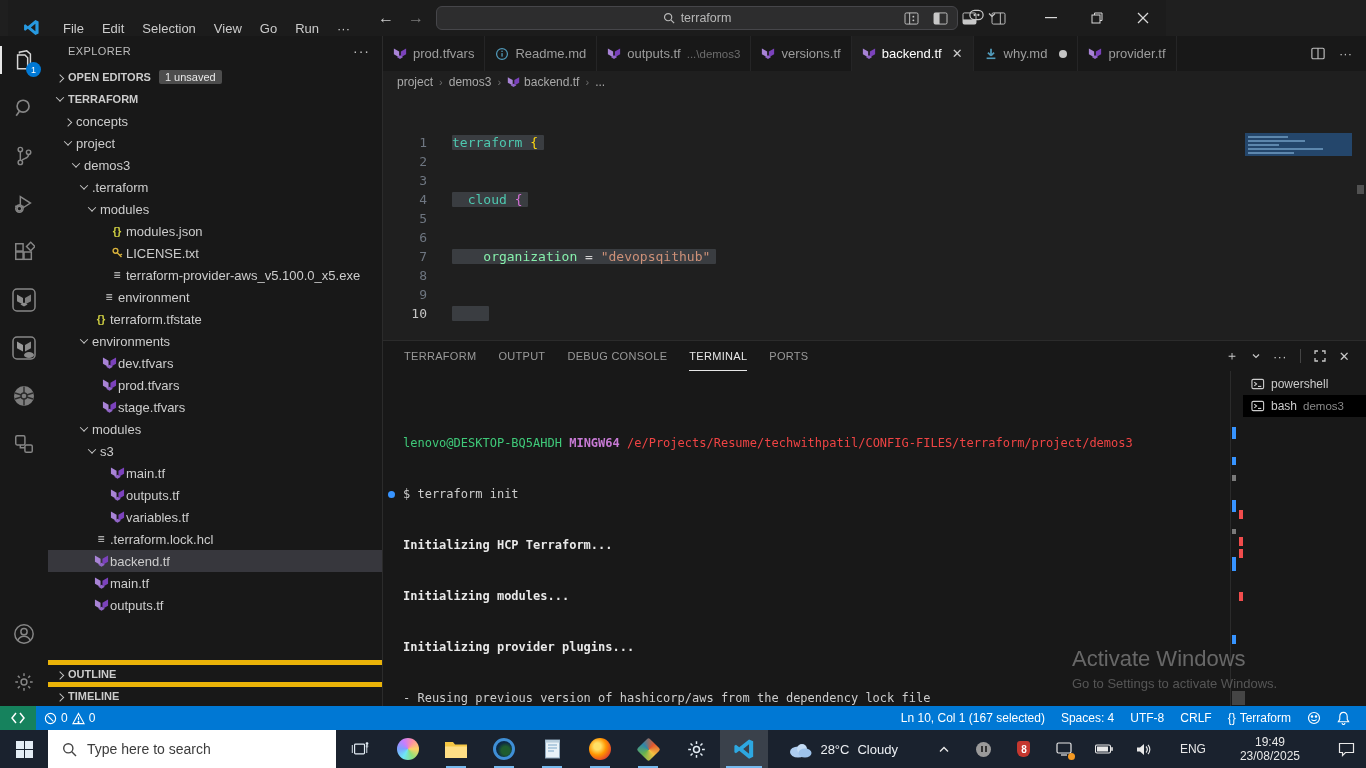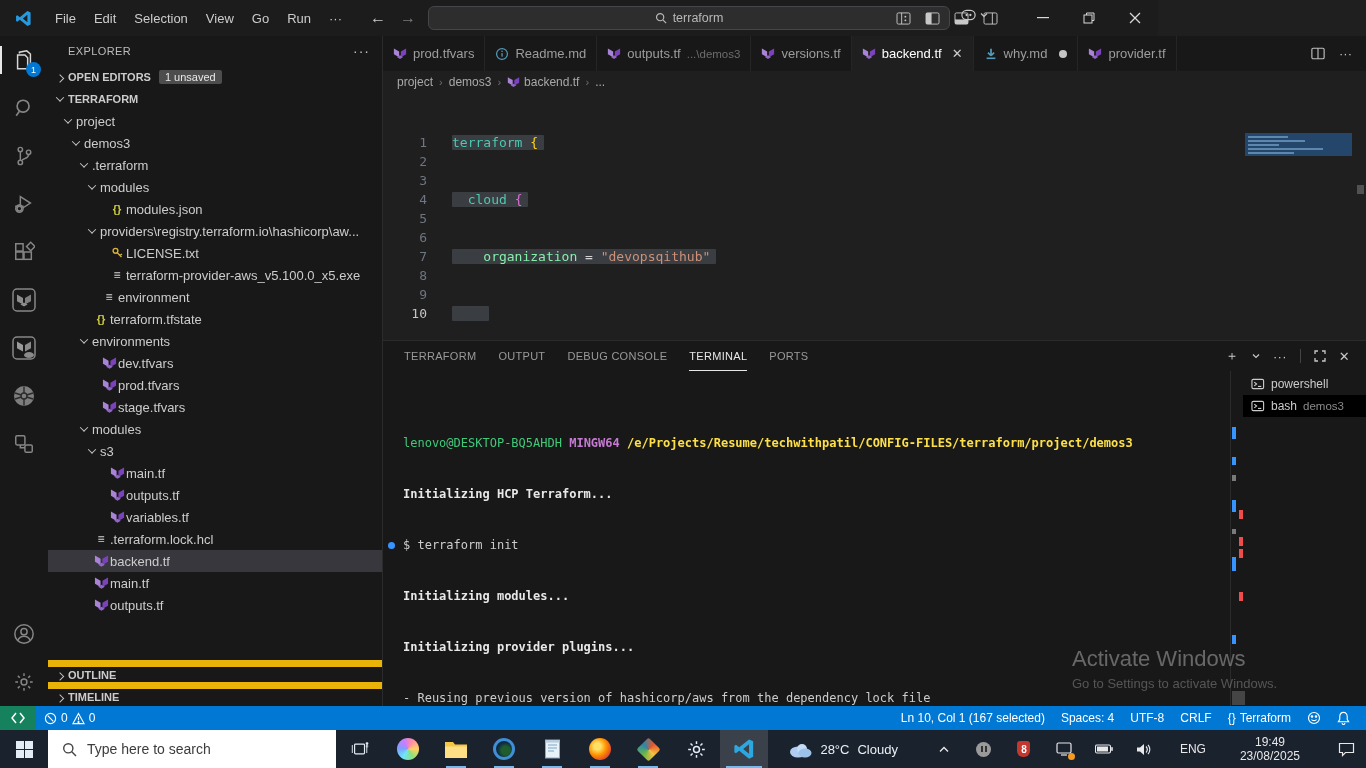--- a/index.html
+++ b/index.html
@@ -1,21 +1,21 @@
 <!DOCTYPE html>
 <html><head>
 <meta charset="utf-8">
 <style>
   *{box-sizing:border-box;margin:0;padding:0}
   html,body{width:1366px;height:768px;overflow:hidden}
   body{font-family:"Liberation Sans",sans-serif;background:#1f1f1f;color:#ccc;position:relative;font-size:13px}
   svg{display:block}
 
   
-  .titlebar{position:absolute;left:0;top:0;width:1158px;height:36px;background:#1c1c1c;display:flex;align-items:center;z-index:30}
+  .titlebar{position:absolute;left:8px;top:0;width:1158px;height:36px;background:#1c1c1c;display:flex;align-items:flex-end;z-index:30}
   .tb-logo{width:46px;display:flex;justify-content:center}
   .menu{display:flex;align-items:center;color:#cccccc}
   .menu span{padding:0 9px;cursor:default}
   .nav-arrows{position:absolute;left:370px;top:0;height:36px;display:flex;align-items:center;gap:14px;font-size:16px}
   .nav-arrows .fwd{color:#7a7a7a}
   .cmdcenter{position:absolute;left:428px;top:6px;width:522px;height:24px;background:#2d2d2e;border:1px solid #46464a;border-radius:6px;display:flex;align-items:center;justify-content:center;gap:6px;color:#b8b8b8;font-size:12.5px}
   .copilot{position:absolute;left:960px;top:8px;display:flex;align-items:center;gap:3px;color:#c8c8c8}
   .winbtns{position:absolute;right:0;top:0;height:36px;display:flex;align-items:center}
   .layoutbtns{display:flex;align-items:center;gap:14px;margin-right:22px}
   .wbtn{width:46px;height:36px;display:flex;align-items:center;justify-content:center}
@@ -26,21 +26,21 @@
   .abicon.active{color:#d7d7d7}
   .abicon.active::before{content:"";position:absolute;left:0;top:10px;bottom:10px;width:2px;background:#e7e7e7}
   .abbadge{position:absolute;right:7px;bottom:7px;background:#0078d4;color:#fff;font-size:9px;min-width:15px;height:15px;border-radius:8px;display:flex;align-items:center;justify-content:center}
   .ab-bottom{margin-top:auto}
 
   
   .sidebar{position:absolute;left:48px;top:36px;width:335px;height:670px;background:#181818;border-right:1px solid #2b2b2b;overflow:hidden}
   .sb-title{height:30px;display:flex;align-items:center;padding:0 12px 0 20px;color:#bcbcbc;font-size:11px;letter-spacing:.4px}
   .sb-title .dots{margin-left:auto;color:#c0c0c0;font-size:14px;letter-spacing:1px}
   .sectionrow{height:22px;display:flex;align-items:center;font-weight:bold;font-size:11px;color:#cccccc;padding-left:4px}
-  .sectionrow.bordered{border-top:7px solid #eab308}
+  .sectionrow.bordered{border-top:5px solid #eab308}
   .badge-unsaved{margin-left:8px;background:#4d4d4d;color:#e8e8e8;font-weight:normal;font-size:11px;padding:1px 6px;border-radius:2px}
   .tw{width:16px;height:22px;display:inline-flex;align-items:center;justify-content:center;flex:none}
   .tw.d::before,.tw.r::before{content:"";width:5px;height:5px;border-right:1.3px solid #c5c5c5;border-bottom:1.3px solid #c5c5c5;display:block}
   .tw.d::before{transform:rotate(45deg) translate(-1px,-1px)}
   .tw.r::before{transform:rotate(-45deg) translate(-1px,1px)}
   .trow{height:22px;display:flex;align-items:center;color:#cccccc;cursor:pointer;white-space:nowrap}
   .trow.sel{background:#37373d}
   .fic{width:18px;flex:none;display:flex;align-items:center;justify-content:center;font-size:11px;font-weight:bold}
   .fic.json{color:#cbcb41}
   .fic.list{color:#d4d4d4;font-weight:normal;font-size:12px}
@@ -78,21 +78,21 @@
   .panelhead{height:30px;display:flex;align-items:center;padding-left:21px;gap:22px;font-size:11px;color:#9a9a9a;letter-spacing:.3px}
   .ptab{height:30px;display:flex;align-items:center;cursor:pointer}
   .ptab.active{color:#e7e7e7;border-bottom:1px solid #e7e7e7}
   .panelacts{margin-left:auto;display:flex;align-items:center;gap:13px;padding-right:16px;color:#c8c8c8;font-size:13px}
   .panelacts .divider{width:1px;height:14px;background:#444}
   .termwrap{position:absolute;left:0;top:30px;right:134px;bottom:0;padding:30px 0 0 0;font-family:"DejaVu Sans Mono",monospace;font-size:12px;line-height:17px;white-space:pre;color:#cccccc}
   .tline{height:17px;padding-left:20px;position:relative}
   .tline.deco-dot::before{content:"";position:absolute;left:5px;top:5px;width:7px;height:7px;border-radius:50%;background:#3794ff}
   .tc-user{color:#3fc979;font-weight:normal}
   .tc-env{color:#c77ad4;font-weight:bold}
-  .tc-path{color:#fde047;font-weight:bold}
+  .tc-path{color:#ef4444;font-weight:normal}
   .tc-out{color:#cccccc}
   .tc-outb{color:#e8e8e8;font-weight:bold}
   .pdivider{position:absolute;left:847px;top:30px;bottom:0;width:1px;background:#2b2b2b}
   .sessions{position:absolute;left:860px;right:0;top:32px}
   .sessrow{height:22px;display:flex;align-items:center;gap:6px;padding-left:8px;font-size:12px;color:#cccccc;cursor:pointer}
   .sessrow.sel{background:#000000}
   .sessrow .hint{color:#8a8a8a;font-size:11.5px}
   .decorstrip{position:absolute;left:849px;top:30px;bottom:0;width:12px}
   .mk{position:absolute;width:4px}
   .mk.b{background:#3794ff;left:0}
@@ -327,42 +327,42 @@
     <span class="tw r"></span>
     <span>OPEN EDITORS</span>
     <span class="badge-unsaved">1 unsaved</span>
   </div>
   <div class="sectionrow">
     <span class="tw d"></span>
     <span>TERRAFORM</span>
   </div>
   <div class="treewrap">
     <div class="trow" style="padding-left:12px">
+        <span class="tw r"></span>
+        <span class="tlabel">concepts</span>
+      </div>
+    <div class="trow" style="padding-left:12px">
         <span class="tw d"></span>
         <span class="tlabel">project</span>
       </div>
     <div class="trow" style="padding-left:20px">
         <span class="tw d"></span>
         <span class="tlabel">demos3</span>
       </div>
     <div class="trow" style="padding-left:28px">
         <span class="tw d"></span>
         <span class="tlabel">.terraform</span>
       </div>
     <div class="trow" style="padding-left:36px">
         <span class="tw d"></span>
         <span class="tlabel">modules</span>
       </div>
     <div class="trow" style="padding-left:60px">
         <span class="fic json">{}</span>
         <span class="tlabel">modules.json</span>
-      </div>
-    <div class="trow" style="padding-left:36px">
-        <span class="tw d"></span>
-        <span class="tlabel">providers\registry.terraform.io\hashicorp\aw...</span>
       </div>
     <div class="trow" style="padding-left:60px">
         <span class="fic">
           <svg width="12" height="13" viewBox="0 0 12 13" fill="none" stroke="#d9b23c" stroke-width="1.4">
             <circle cx="4.5" cy="3.8" r="2.4"></circle>
             <path d="M6 5.5 L10.5 10 M9 8.5 l2 -1.5"></path>
           </svg>
         </span>
         <span class="tlabel">LICENSE.txt</span>
       </div>
@@ -588,22 +588,22 @@
         <span class="divider"></span>
         <svg width="12" height="12" viewBox="0 0 12 12" fill="none" stroke="#c8c8c8" stroke-width="1.3">
             <path d="M1 4 V1 H4 M8 1 H11 V4 M11 8 V11 H8 M4 11 H1 V8"></path>
           </svg>
         <span>✕</span>
       </div>
     </div>
 
     <div class="termwrap">
       <div class="tline"><span class="tc-user">lenovo@DESKTOP-BQ5AHDH</span><span> </span><span class="tc-env">MINGW64</span><span> </span><span class="tc-path">/e/Projects/Resume/techwithpatil/CONFIG-FILES/terraform/project/demos3</span></div>
+      <div class="tline deco-dot"><span class="tc-out">$ terraform init</span></div>
       <div class="tline"><span class="tc-outb">Initializing HCP Terraform...</span></div>
-      <div class="tline deco-dot"><span class="tc-out">$ terraform init</span></div>
       <div class="tline"><span class="tc-outb">Initializing modules...</span></div>
       <div class="tline"><span class="tc-outb">Initializing provider plugins...</span></div>
       <div class="tline"><span class="tc-out">- Reusing previous version of hashicorp/aws from the dependency lock file</span></div>
       <div class="tline"><span class="tc-out">- Using previously-installed hashicorp/aws v5.100.0</span></div>
       
       
       
       
       
       

